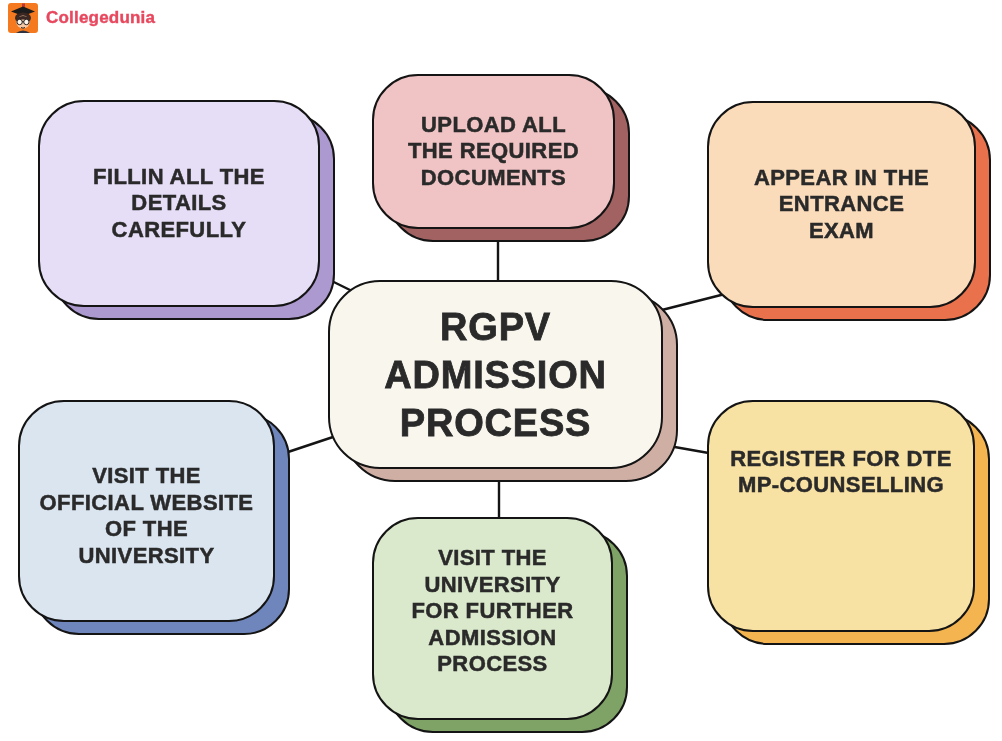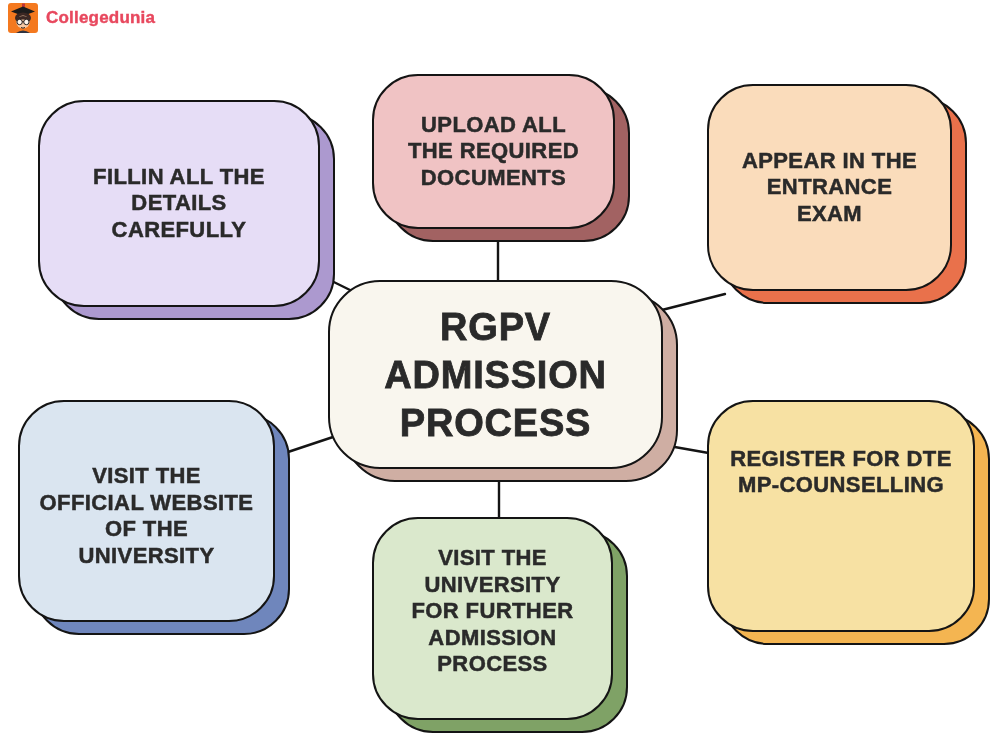--- a/index.html
+++ b/index.html
@@ -37,21 +37,21 @@
   }
   .node-label{
     position:relative;z-index:1;white-space:pre;width:140%;
     font-size:22px;line-height:26.5px;font-weight:bold;letter-spacing:0.4px;
     color:#2a2a2a;-webkit-text-stroke:0.5px #2a2a2a;
     text-transform:uppercase;
   }
 
   .pos-top-left     {left:38px;  top:100px; width:282px; height:207px;}
   .pos-top-center   {left:372px; top:74px;  width:243px; height:155px;}
-  .pos-top-right    {left:707px; top:84px; width:245px; height:207px;}
+  .pos-top-right    {left:707px; top:101px; width:269px; height:207px;}
   .pos-center       {left:328px; top:280px; width:335px; height:189px;}
   .pos-bottom-left  {left:18px;  top:400px; width:257px; height:222px;}
   .pos-bottom-center{left:372px; top:517px; width:241px; height:203px;}
   .pos-bottom-right {left:707px; top:400px; width:268px; height:232px;}
 
   .pos-center .card-shadow,.pos-center .card-front{border-radius:52px;}
   .pos-center .node-label{
     font-size:38px;line-height:48px;letter-spacing:0.8px;
     -webkit-text-stroke:0.8px #2a2a2a;
   }

